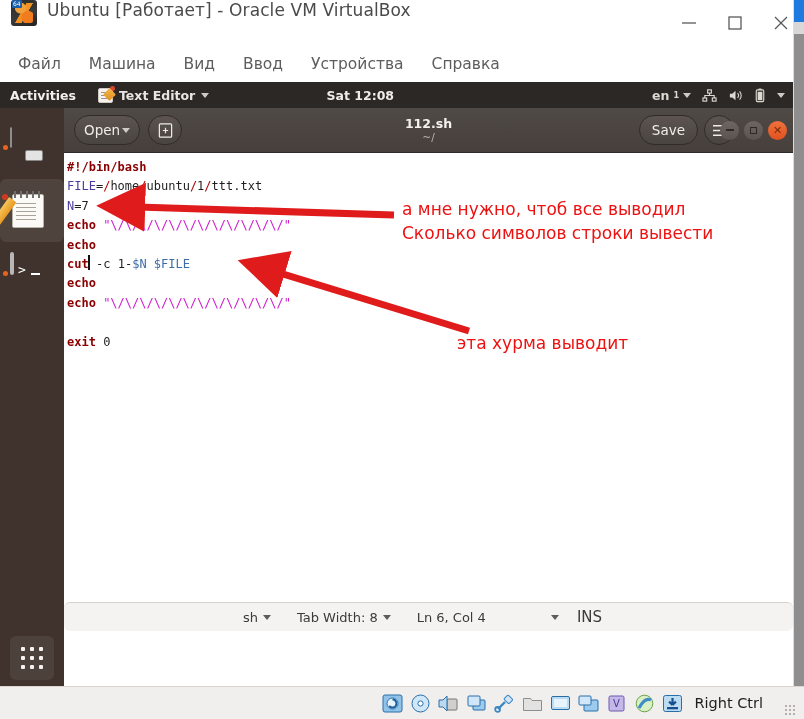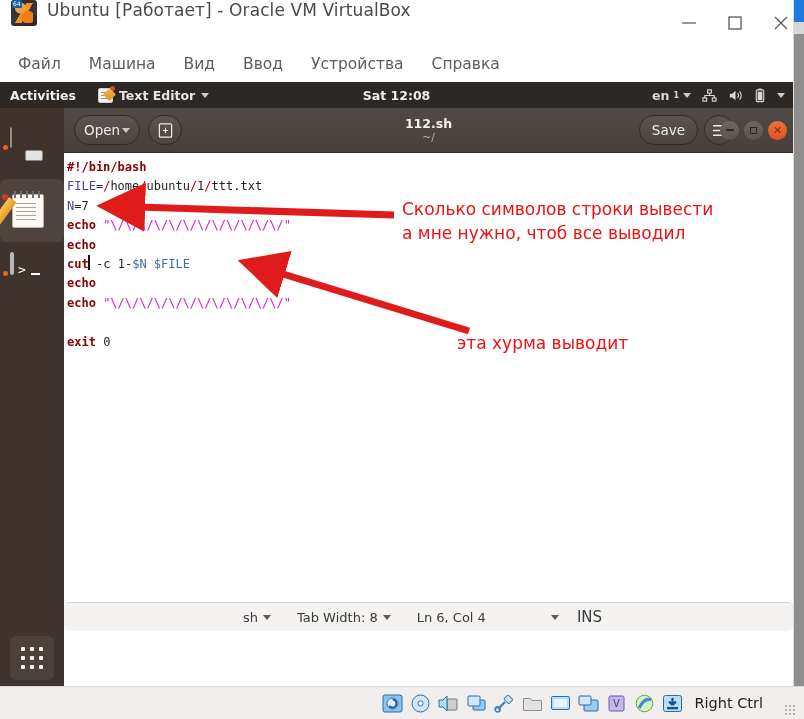--- a/index.html
+++ b/index.html
@@ -97,21 +97,21 @@
     background: linear-gradient(135deg,#f4b84a,#e09020); transform: rotate(45deg);
     border-radius: 1px;
   }
   .gedit-mini .reddot{position:absolute;right:-3px;top:-3px;width:5px;height:5px;border-radius:50%;background:#d94a2b;}
   .caret-down {
     width: 0; height: 0; border-left: 4px solid transparent; border-right: 4px solid transparent;
     border-top: 5px solid #cfcac4; display:inline-block;
   }
   .gnome-clock {
     position: absolute; left: 0; right: 0; margin: 6px auto; width: 140px;
-    text-align: center; font-size: 12.5px; font-weight: bold; color: #f0ece8;
+    font-size: 12.5px; font-weight: bold; color: #f0ece8;
   }
   .gnome-tray {
     position: absolute; right: 8px; top: 0; height: 26px;
     display: flex; align-items: center; gap: 11px; color: #ddd8d2;
   }
   .kbd-ind { font-size: 12.5px; font-weight: bold; display:flex; align-items:center; gap:4px;}
   .kbd-ind sub { font-size: 8px; }
   .tray-ico { display:flex; align-items:center; }
 
   
@@ -424,22 +424,22 @@
           <defs>
             <marker id="ah" markerWidth="7" markerHeight="7" refX="5.6" refY="3.5" orient="auto">
               <polygon points="0,0 7,3.5 0,7" fill="#e01b1b"></polygon>
             </marker>
           </defs>
           <line x1="330" y1="62" x2="42" y2="53" stroke="#e01b1b" stroke-width="7" marker-end="url(#ah)"></line>
           <line x1="405" y1="178" x2="183" y2="110" stroke="#e01b1b" stroke-width="7" marker-end="url(#ah)"></line>
         </svg>
 
         <div class="ann" style="left:338px; top:44px;">
+          <div>а мне нужно, чтоб все выводил</div>
           <div>Сколько символов строки вывести</div>
-          <div>а мне нужно, чтоб все выводил</div>
         </div>
         <div class="ann" style="left:393px; top:178px;">эта хурма выводит</div>
 
         <div class="gedit-status">
           <div class="st-item">
             <span>sh</span>
             <span class="st-caret"></span>
           </div>
           <div class="st-item">
             <span>Tab Width: 8</span>

